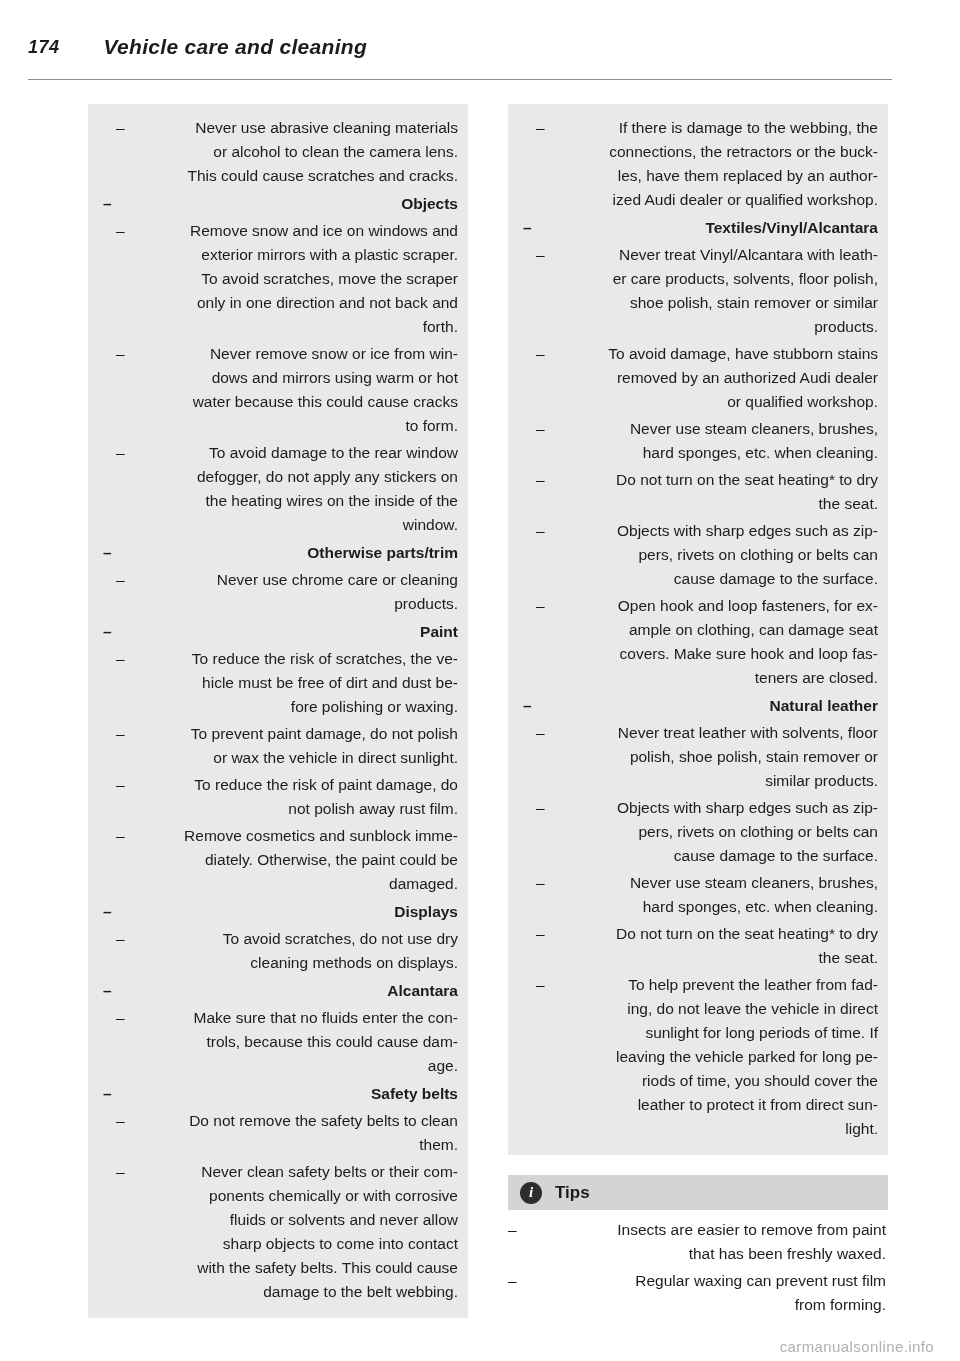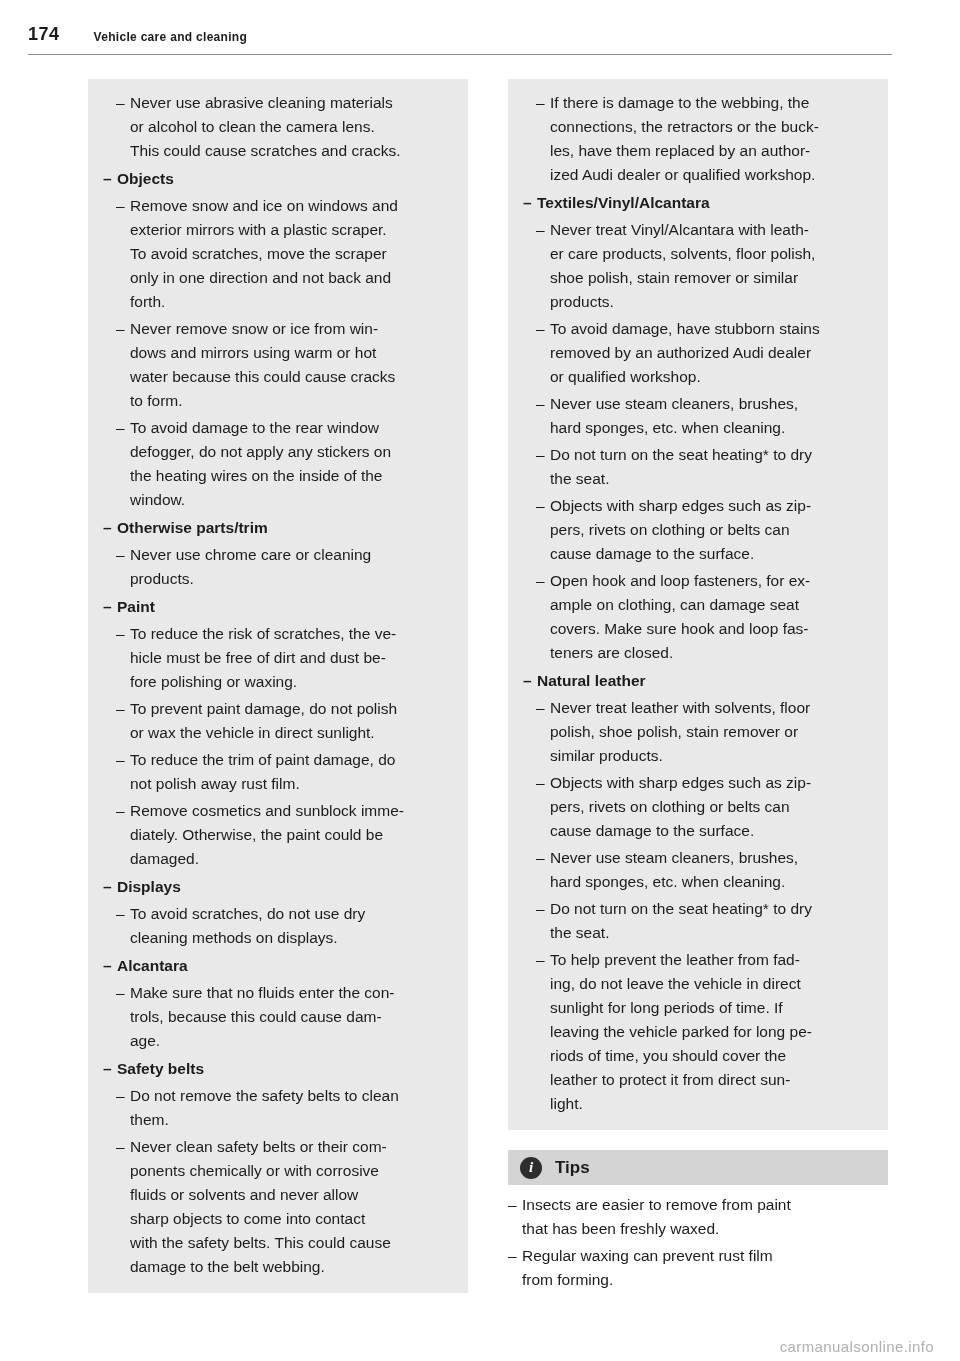--- a/index.html
+++ b/index.html
@@ -12,44 +12,45 @@
   html,body{margin:0;padding:0;}
   body{
     width:960px;height:1361px;
     background:#ffffff;
     font-family:"Liberation Sans",sans-serif;
     color:var(--text);
     position:relative;
     overflow:hidden;
   }
   .page-header{
-    display:flex;align-items:flex-end;
+    display:flex;align-items:center;
     padding:24px 0 0 28px;
+    font-style:italic;
   }
   .page-number{font-weight:bold;font-size:18px;margin-right:33px;letter-spacing:.5px;}
-  .page-title{font-weight:bold;font-size:12px;margin:1px;letter-spacing:.3px;}
+  .page-title{font-weight:bold;font-size:21px;margin:11px;letter-spacing:.3px;}
   .header-rule{height:1px;background:var(--rule);margin:9px 68px 24px 28px;}
   .columns{display:flex;gap:40px;padding-left:88px;align-items:flex-start;}
   .column{width:380px;box-sizing:border-box;}
   .panel{
     background:var(--panel-bg);
     padding:12px 10px 14px 15px;
     box-sizing:border-box;
     width:380px;
   }
   .block{
     display:flex;align-items:flex-start;
     font-size:15.5px;line-height:24px;
     margin-top:3px;
   }
   .block:first-child{margin-top:0;}
   .block.heading{font-weight:bold;margin-top:4px;}
   .block.item{padding-left:13px;}
   .dash{flex:0 0 14px;}
-  .txt{white-space:pre-line;flex:1;}
+  .txt{white-space:pre-line;flex:1;text-align:right;}
   .right-col .panel{margin-bottom:20px;}
   .tips{width:380px;}
   .tips-header{
     background:var(--tips-header-bg);
     display:flex;align-items:center;gap:13px;
     height:35px;box-sizing:border-box;
     padding:0 12px;
   }
   .tips-icon{
     width:22px;height:22px;border-radius:50%;
@@ -133,21 +134,21 @@
 hicle must be free of dirt and dust be-
 fore polishing or waxing.</span>
         </div>
         <div class="block item">
           <span class="dash">–</span>
           <span class="txt">To prevent paint damage, do not polish
 or wax the vehicle in direct sunlight.</span>
         </div>
         <div class="block item">
           <span class="dash">–</span>
-          <span class="txt">To reduce the trim of paint damage, do
+          <span class="txt">To reduce the risk of paint damage, do
 not polish away rust film.</span>
         </div>
         <div class="block item">
           <span class="dash">–</span>
           <span class="txt">Remove cosmetics and sunblock imme-
 diately. Otherwise, the paint could be
 damaged.</span>
         </div>
         <div class="block heading">
           <span class="dash">–</span>

